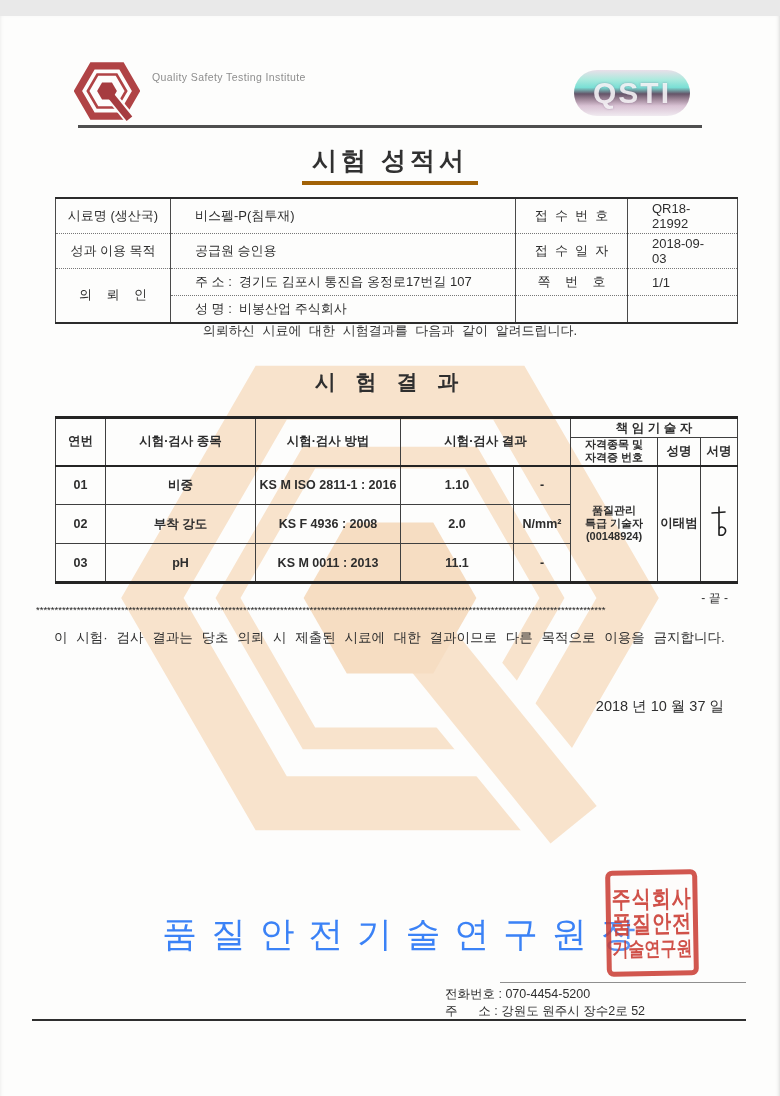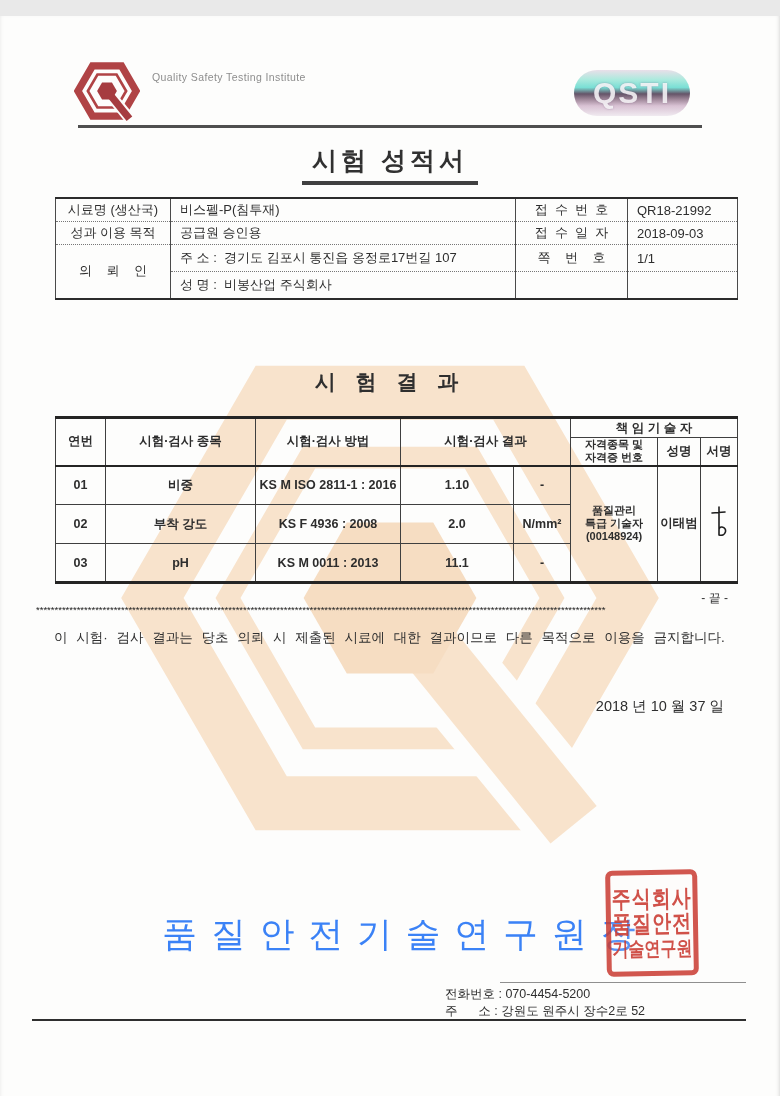--- a/index.html
+++ b/index.html
@@ -27,29 +27,29 @@
     background: linear-gradient(180deg,#e9dfe9 0%,#aeeade 20%,#7adfd5 38%,#655468 52%,#9c8496 63%,#d9c2d4 78%,#f0eaf0 100%);
     text-align: center; line-height: 46px; font-size: 30px; font-weight: bold;
     color: rgba(255,255,255,.82); letter-spacing: 2px;
     text-shadow: 0 0 2px rgba(120,90,130,.5);
   }
   .header-line { left: 78px; top: 109px; width: 624px; height: 3px; background: #4f4f4f; }
 
   .title-wrap { left: 0; top: 128px; width: 100%; text-align: center; }
   .title-wrap span {
     display: inline-block; font-size: 25px; font-weight: bold; letter-spacing: 4px;
-    color: #313131; padding: 0 10px 4px; border-bottom: 4px solid #404040;
+    color: #313131; padding: 0 10px 4px; border-bottom: 4px solid #a16207;
   }
 
   
   table { border-collapse: collapse; table-layout: fixed; background: transparent; }
   .info { left: 55px; top: 181px; width: 682px; }
   .info td {
     border-left: 1px solid #4a4a4a; border-top: 1px dotted #777;
-    font-size: 13px; padding: 2px 9px; vertical-align: middle; overflow: hidden;
+    font-size: 13px; padding: 2px 24px; vertical-align: middle; overflow: hidden;
   }
   .info tr:first-child td { border-top: none; }
   .info { border: 1px solid #4a4a4a; border-top: 2px solid #2c2c2c; border-bottom: 2px solid #2c2c2c; }
   .info .lbl { text-align: center; padding: 2px 4px; }
 
   
   .notice { left: 0; top: 306px; width: 100%; text-align: center; font-size: 13px; word-spacing: 4px; color: #333; }
   .section-title { left: 0; top: 352px; width: 100%; text-align: center; font-size: 21px; font-weight: bold; letter-spacing: 7px; color: #2f2f2f; }
 
   
@@ -141,20 +141,21 @@
       <td>1/1</td>
     </tr>
     <tr style="height:27px">
       <td class="pre">성 명 :  비봉산업 주식회사</td>
       <td></td>
       <td></td>
     </tr>
   </tbody>
     </table>
 
+  <div class="abs notice z1">의뢰하신 시료에 대한 시험결과를 다음과 같이 알려드립니다.</div>
   <div class="abs section-title z1">시 험 결 과</div>
 
   <table class="abs res z1">
     <colgroup>
         <col style="width:50px">
         <col style="width:150px">
         <col style="width:145px">
         <col style="width:113px">
         <col style="width:57px">
         <col style="width:87px">

